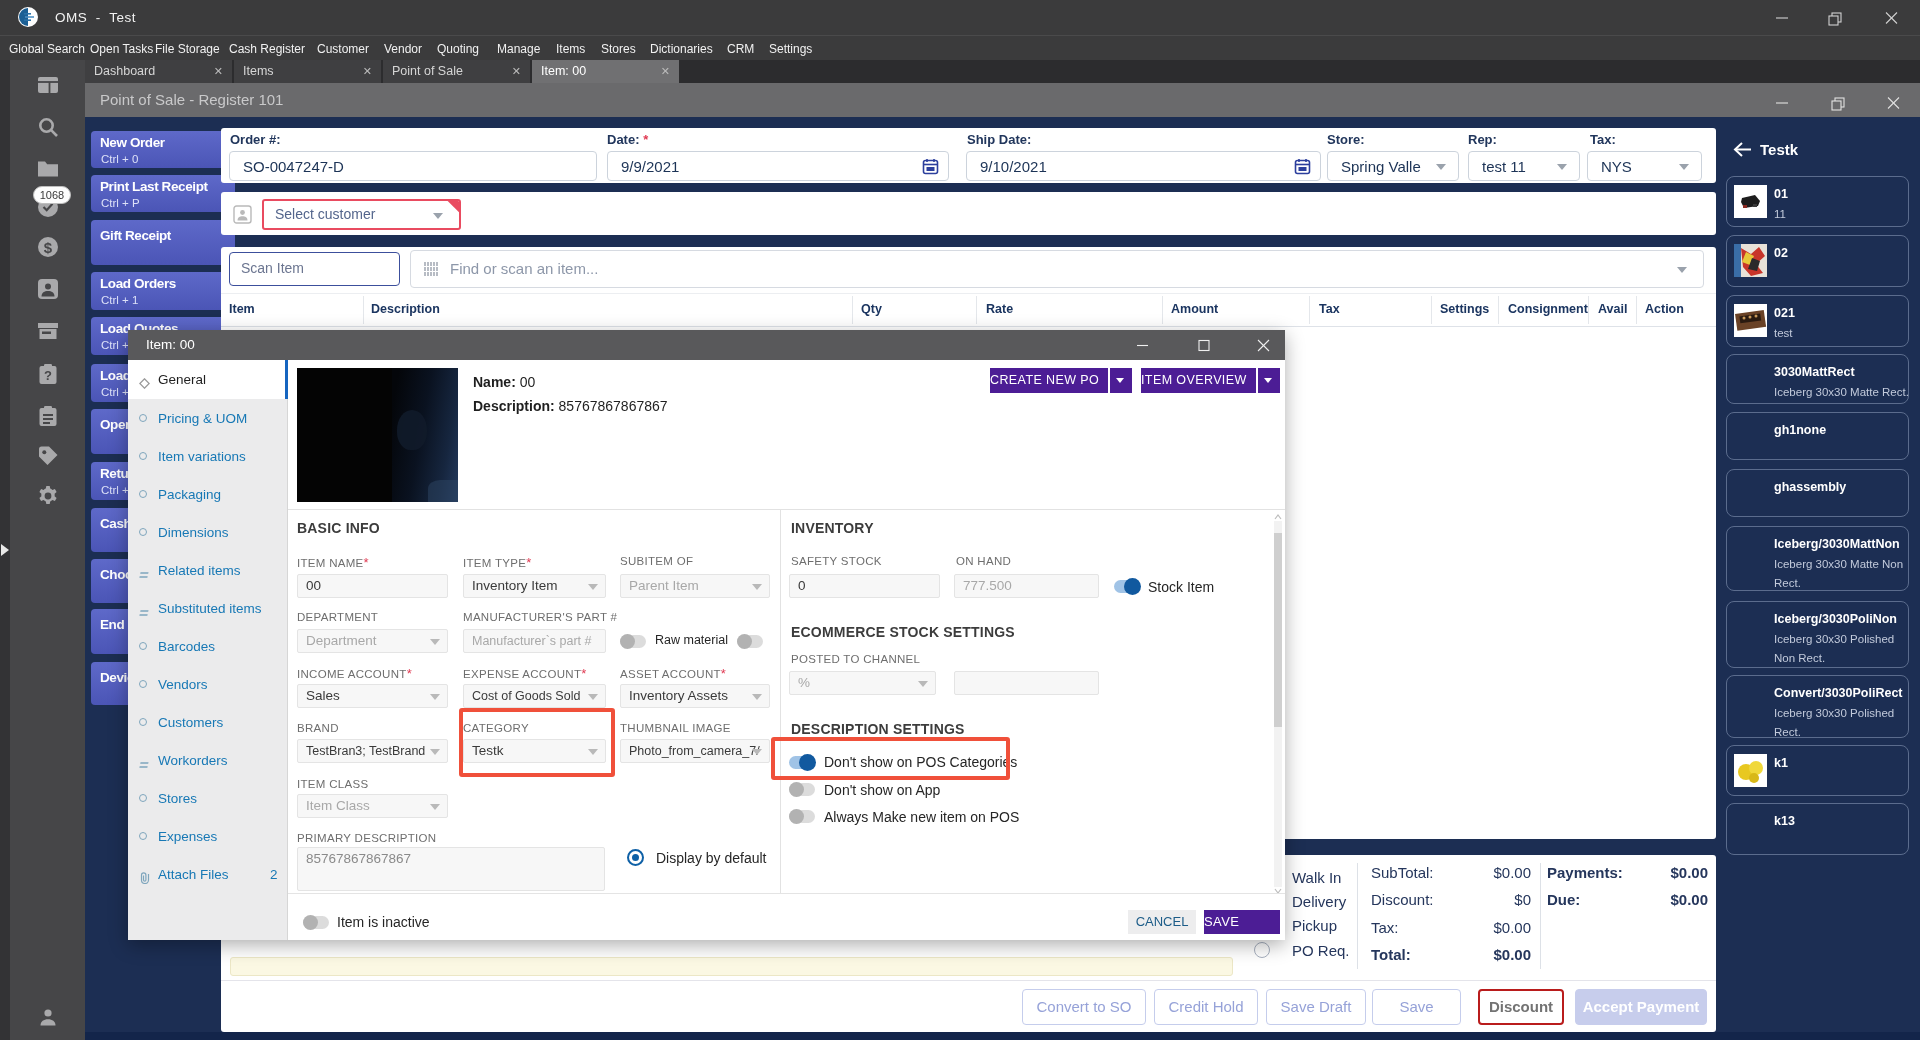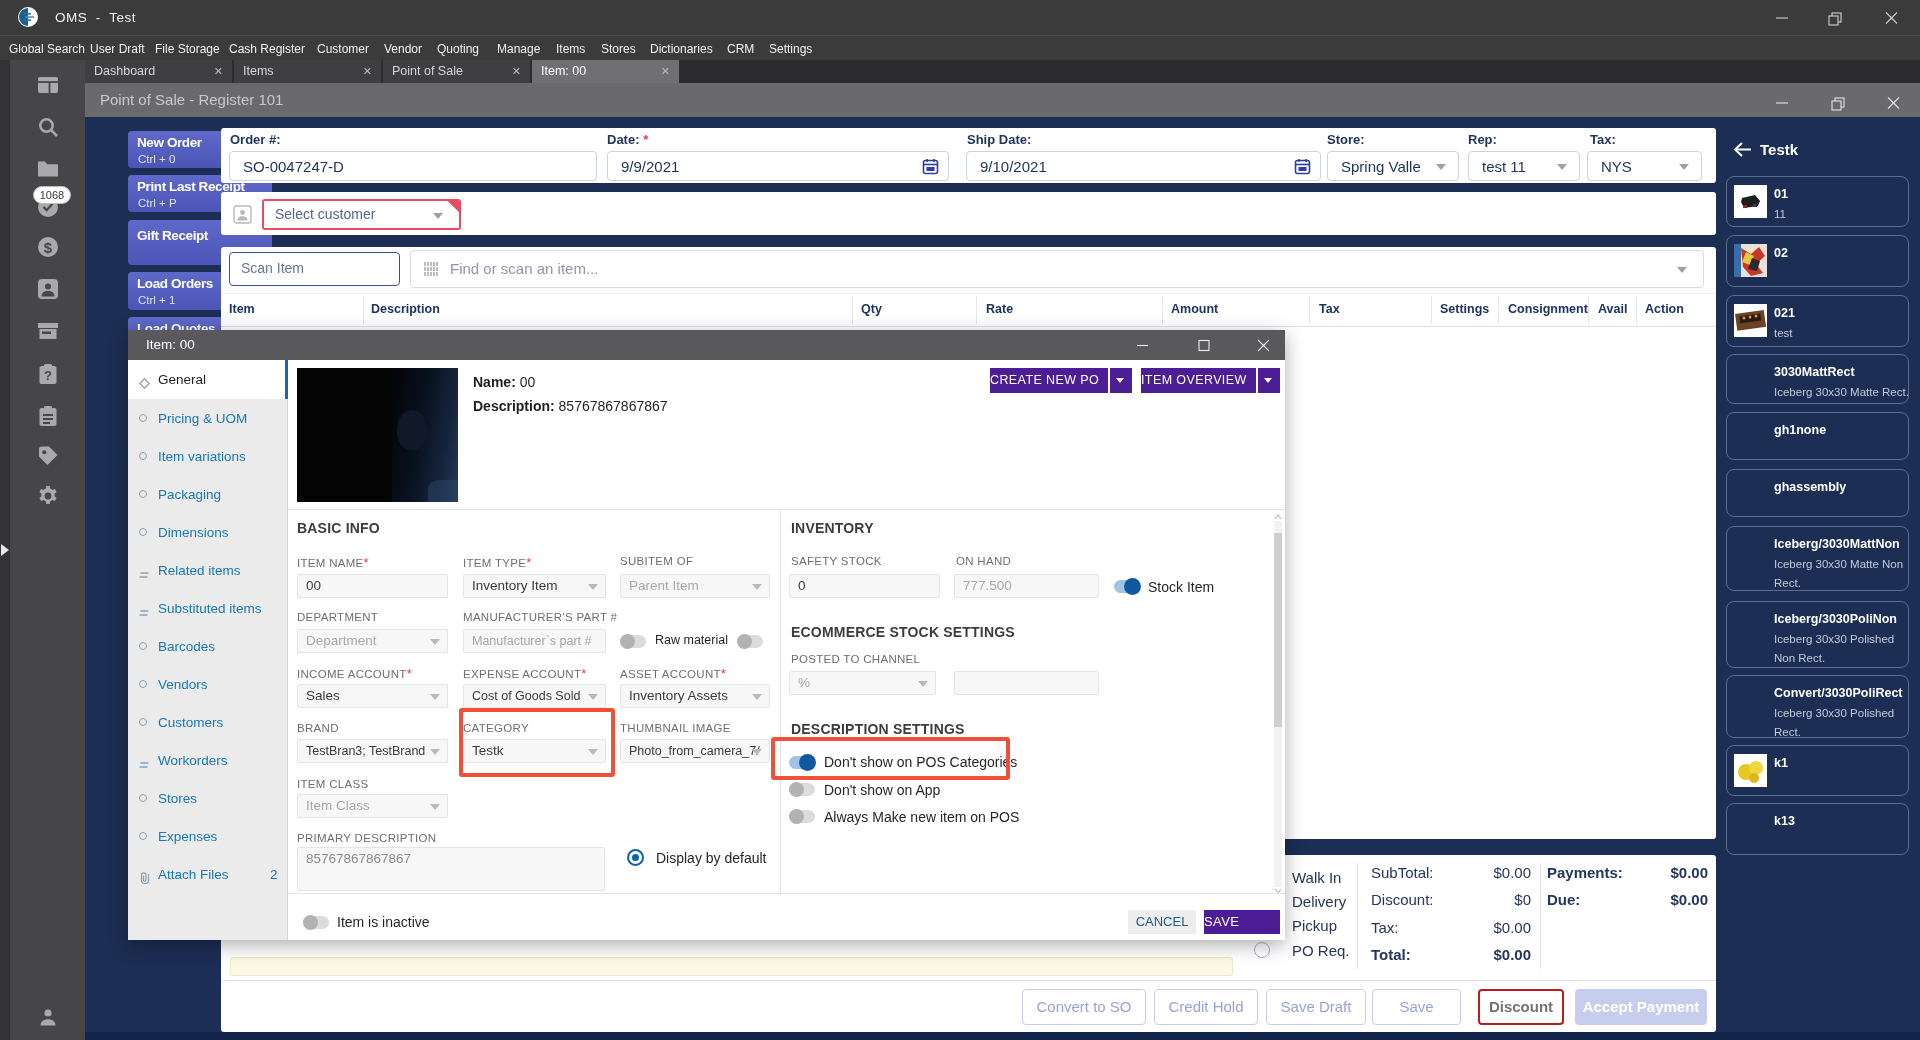--- a/index.html
+++ b/index.html
@@ -21,21 +21,21 @@
   .sicon { position:absolute; left:36px; width:24px; height:24px; }
   .sicon svg { width:24px; height:24px; }
   .badge1068 { left:33px; top:186px; width:38px; height:18px; background:#fdfdfd; border:1px solid #bdbdbd; border-radius:9px; font-size:11px; color:#3a3a3a; text-align:center; line-height:16px; }
   .sidearrow { left:1px; top:544px; width:0; height:0; border-top:6px solid transparent; border-bottom:6px solid transparent; border-left:8px solid #e8e8e8; }
   
   .poswin-title { left:85px; top:83px; width:1835px; height:34px; background:#6a6a6c; }
   .poswin-title .t { position:absolute; left:15px; top:8px; font-size:15px; color:#c9c9ca; }
   .posbody { left:85px; top:117px; width:1835px; height:923px; background:#1c2e53; }
   .posbottom { left:85px; top:1032px; width:1835px; height:8px; background:#13254a; }
   
-  .bbtn { position:absolute; left:91px; width:144px; border-radius:4px; background:linear-gradient(#5e69c9,#4b55b6); color:#fff; overflow:hidden;margin-left:37px; }
+  .bbtn { position:absolute; left:91px; width:144px; border-radius:4px; background:linear-gradient(#5e69c9,#4b55b6); color:#fff; overflow:hidden; }
   .bbtn .l1 { position:absolute; left:9px; top:4px; font-size:13.5px; letter-spacing:-0.4px; font-weight:bold; white-space:nowrap; }
   .bbtn .l2 { position:absolute; left:10px; top:22px; font-size:11.5px; color:#dde1f8; white-space:nowrap; }
   
   .panel { position:absolute; background:#fff; border-radius:3px; }
   .flabel { position:absolute; font-size:13px; font-weight:bold; color:#21365c; white-space:nowrap; }
   .red { color:#e03a52; }
   .finput { position:absolute; height:30px; border:1px solid #ccd3dc; border-radius:4px; font-size:15px; color:#1c3356; }
   .finput .v { position:absolute; left:13px; top:6px; white-space:nowrap; }
   .caret { position:absolute; width:0; height:0; border-left:5px solid transparent; border-right:5px solid transparent; border-top:6px solid #9aa2ac; }
   
@@ -92,21 +92,21 @@
   <svg style="position:absolute;left:1772px;top:10px" width="140" height="16" viewBox="0 0 140 16" fill="none" stroke="#d2d2d2" stroke-width="1.1">
     <line x1="4" y1="8" x2="16" y2="8"></line>
     <rect x="60" y="3" width="9" height="9"></rect>
     <rect x="57" y="6" width="9" height="9" fill="#3b3b3c"></rect>
     <line x1="114" y1="2.5" x2="125" y2="13.5"></line>
       <line x1="125" y1="2.5" x2="114" y2="13.5"></line>
   </svg>
 </div>
 <div class="abs menubar">
   <span style="left:9px">Global Search</span>
-  <span style="left:90px">User Draft</span>
+  <span style="left:90px">Open Tasks</span>
   <span style="left:155px">File Storage</span>
   <span style="left:229px">Cash Register</span>
   <span style="left:317px">Customer</span>
   <span style="left:384px">Vendor</span>
   <span style="left:437px">Quoting</span>
   <span style="left:497px">Manage</span>
   <span style="left:556px">Items</span>
   <span style="left:601px">Stores</span>
   <span style="left:650px">Dictionaries</span>
   <span style="left:727px">CRM</span>

